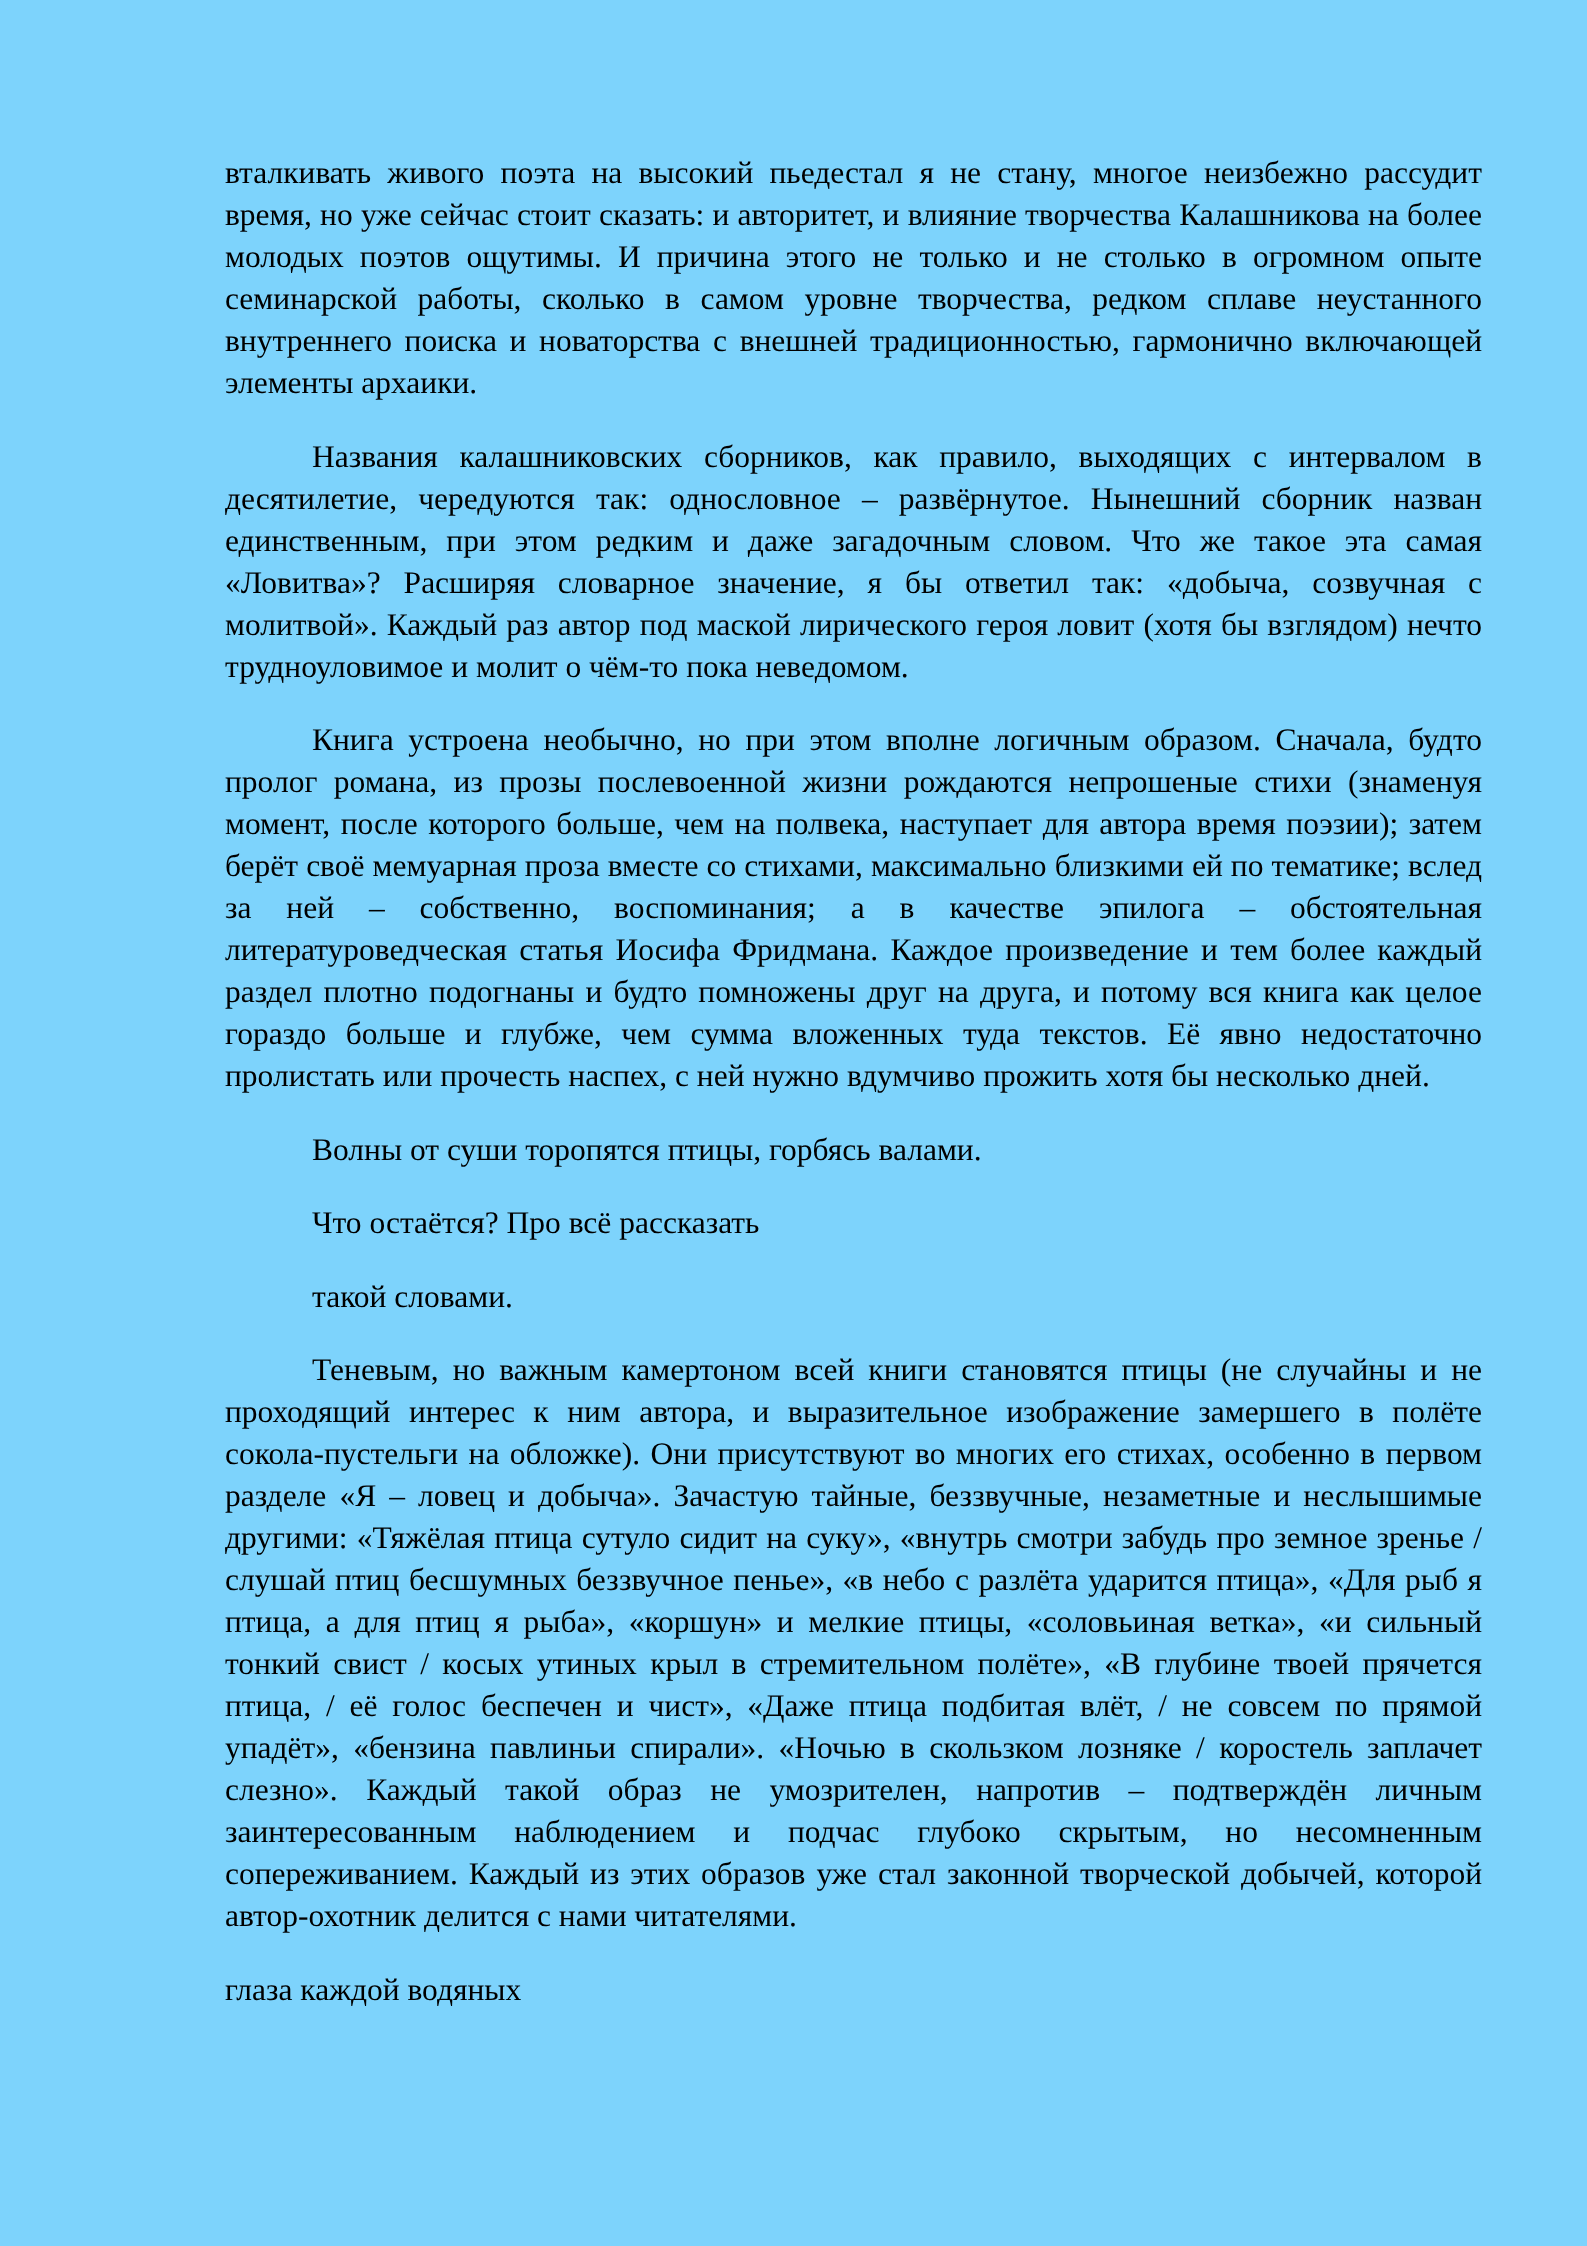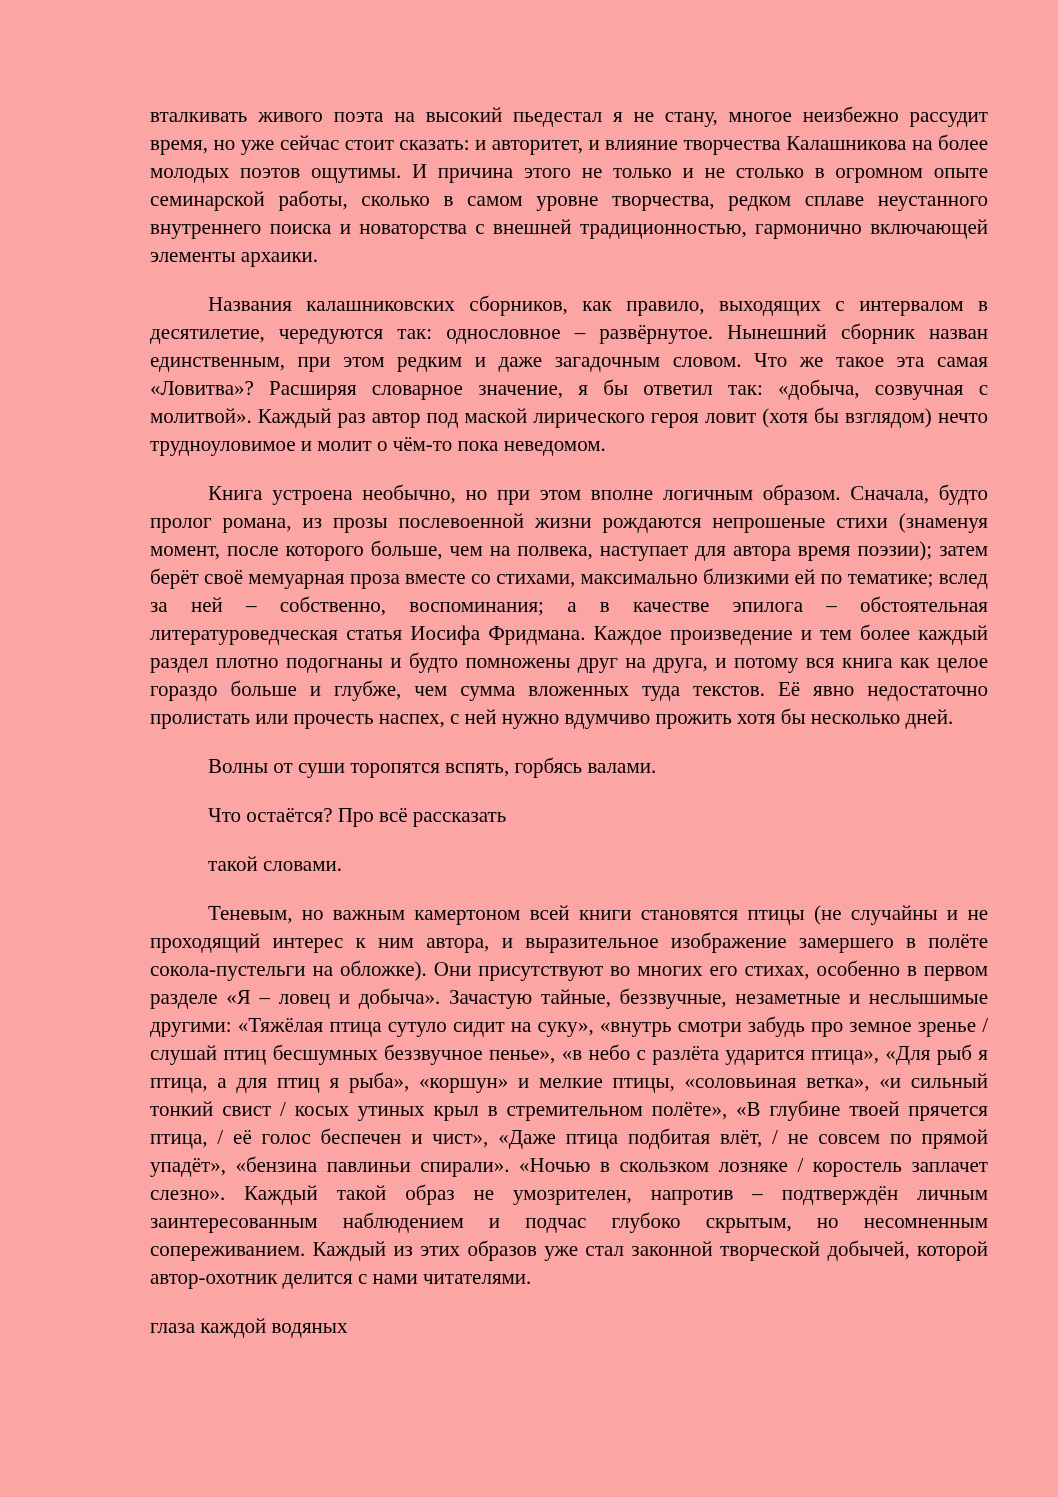--- a/index.html
+++ b/index.html
@@ -4,21 +4,21 @@
 <style>
   html, body {
     margin: 0;
     padding: 0;
     background: #ffffff;
   }
   .page {
     position: relative;
     width: 1058px;
     height: 1497px;
-    background: #fca5a5;
+    background: #7dd3fc;
     overflow: hidden;
   }
   .content {
     position: absolute;
     left: 150px;
     top: 101px;
     width: 838px;
     font-family: "Liberation Serif", "DejaVu Serif", serif;
     font-size: 21px;
     line-height: 28px;
@@ -40,19 +40,19 @@
   }
 </style>
 </head>
 <body>
 
 <div class="page">
   <div class="content">
     <p class="para noindent">вталкивать живого поэта на высокий пьедестал я не стану, многое неизбежно рассудит время, но уже сейчас стоит сказать: и авторитет, и влияние творчества Калашникова на более молодых поэтов ощутимы. И причина этого не только и не столько в огромном опыте семинарской работы, сколько в самом уровне творчества, редком сплаве неустанного внутреннего поиска и новаторства с внешней традиционностью, гармонично включающей элементы архаики.</p>
     <p class="para indent">Названия калашниковских сборников, как правило, выходящих с интервалом в десятилетие, чередуются так: однословное – развёрнутое. Нынешний сборник назван единственным, при этом редким и даже загадочным словом. Что же такое эта самая «Ловитва»? Расширяя словарное значение, я бы ответил так: «добыча, созвучная с молитвой». Каждый раз автор под маской лирического героя ловит (хотя бы взглядом) нечто трудноуловимое и молит о чём-то пока неведомом.</p>
     <p class="para indent">Книга устроена необычно, но при этом вполне логичным образом. Сначала, будто пролог романа, из прозы послевоенной жизни рождаются непрошеные стихи (знаменуя момент, после которого больше, чем на полвека, наступает для автора время поэзии); затем берёт своё мемуарная проза вместе со стихами, максимально близкими ей по тематике; вслед за ней – собственно, воспоминания; а в качестве эпилога – обстоятельная литературоведческая статья Иосифа Фридмана. Каждое произведение и тем более каждый раздел плотно подогнаны и будто помножены друг на друга, и потому вся книга как целое гораздо больше и глубже, чем сумма вложенных туда текстов. Её явно недостаточно пролистать или прочесть наспех, с ней нужно вдумчиво прожить хотя бы несколько дней.</p>
-    <p class="para indent">Волны от суши торопятся вспять, горбясь валами.</p>
+    <p class="para indent">Волны от суши торопятся птицы, горбясь валами.</p>
     <p class="para indent">Что остаётся? Про всё рассказать</p>
     <p class="para indent">такой словами.</p>
     <p class="para indent">Теневым, но важным камертоном всей книги становятся птицы (не случайны и не проходящий интерес к ним автора, и выразительное изображение замершего в полёте сокола-пустельги на обложке). Они присутствуют во многих его стихах, особенно в первом разделе «Я – ловец и добыча». Зачастую тайные, беззвучные, незаметные и неслышимые другими: «Тяжёлая птица сутуло сидит на суку», «внутрь смотри забудь про земное зренье / слушай птиц бесшумных беззвучное пенье», «в небо с разлёта ударится птица», «Для рыб я птица, а для птиц я рыба», «коршун» и мелкие птицы, «соловьиная ветка», «и сильный тонкий свист / косых утиных крыл в стремительном полёте», «В глубине твоей прячется птица, / её голос беспечен и чист», «Даже птица подбитая влёт, / не совсем по прямой упадёт», «бензина павлиньи спирали». «Ночью в скользком лозняке / коростель заплачет слезно». Каждый такой образ не умозрителен, напротив – подтверждён личным заинтересованным наблюдением и подчас глубоко скрытым, но несомненным сопереживанием. Каждый из этих образов уже стал законной творческой добычей, которой автор-охотник делится с нами читателями.</p>
     <p class="para noindent">глаза каждой водяных</p>
   </div>
 </div>
 
 </body></html>

